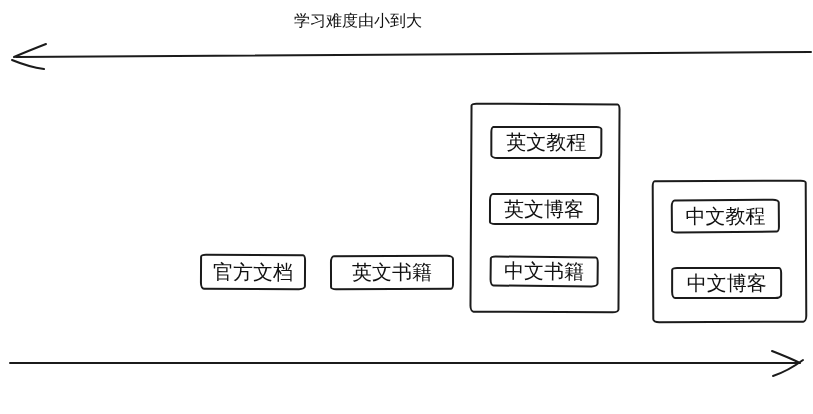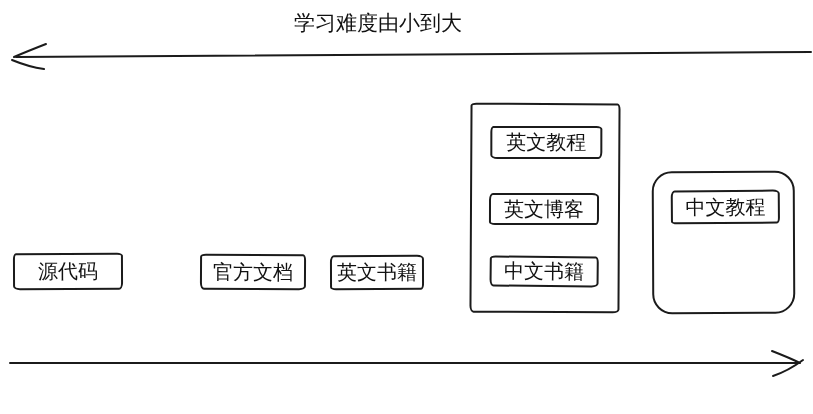--- a/index.html
+++ b/index.html
@@ -9,21 +9,21 @@
     position: relative;
     width: 813px;
     height: 414px;
     background: #ffffff;
     overflow: hidden;
     color: #111111;
   }
 
   .axis-label {
     position: absolute;
-    font-size: 21px;
+    font-size: 16px;
     line-height: 1.2;
     color: #111111;
     white-space: nowrap;
   }
   .axis-label.top { left: 294px; top: 11px; }
   .axis-label.bottom { left: 309px; top: 374px; }
 
   .arrow-svg {
     position: absolute;
     left: 0;
@@ -61,59 +61,59 @@
     position: absolute;
     box-sizing: border-box;
     background: #ffffff;
     border: 2px solid #1b1b1b;
   }
   .group-box .sketch-box { position: absolute; }
 
   
   .b-source   { left: 13px;  top: 253px; width: 110px; height: 37px; }
   .b-docs     { left: 172px; top: 254px; width: 106px; height: 36px; margin-left: 28px; }
-  .b-enbooks  { left: 330px; top: 255px; width: 94px; height: 35px; }
+  .b-enbooks  { left: 330px; top: 255px; width: 124px; height: 35px; }
 
   
   .g-a { left: 470px; top: 103px; width: 150px; height: 210px; }
   .g-a .i1 { left: 18px; top: 21px;  width: 112px; height: 33px; }
   .g-a .i2 { left: 17px; top: 88px;  width: 110px; height: 32px; }
   .g-a .i3 { left: 18px; top: 151px; width: 109px; height: 31px; }
 
   
-  .g-b { left: 652px; top: 171px; width: 143px; height: 143px; border-radius: 20px; }
+  .g-b { left: 652px; top: 180px; width: 155px; height: 143px; }
   .g-b .i1 { left: 17px; top: 17px; width: 109px; height: 34px; }
   .g-b .i2 { left: 17px; top: 85px; width: 111px; height: 32px; }
 </style>
 </head>
 <body>
 
 <div class="canvas">
 
   <div class="axis-label top">学习难度由小到大</div>
 
   <svg class="arrow-svg top" viewBox="0 0 813 46" aria-hidden="true">
     <path d="M16,23 L811,18"></path>
     <path d="M46,10 Q28,17 14,23 M12,26 Q29,33 44,35"></path>
   </svg>
 
-  <div class="sketch-box r1 b-source">源代码</div>
 
   <div class="sketch-box r2 b-docs">官方文档</div>
 
   <div class="sketch-box r3 b-enbooks">英文书籍</div>
 
   <div class="group-box r2 g-a">
     <div class="sketch-box r3 i2">英文博客</div>
     <div class="sketch-box r1 i1">英文教程</div>
     <div class="sketch-box r2 i3">中文书籍</div>
   </div>
 
   <div class="group-box r1 g-b">
     <div class="sketch-box r3 i1">中文教程</div>
+    <div class="sketch-box r2 i2">中文博客</div>
   </div>
 
   <svg class="arrow-svg bottom" viewBox="0 0 813 46" aria-hidden="true">
     <path d="M10,22 L799,22"></path>
     <path d="M772,10 Q790,17 800,22 M803,19 Q788,30 773,35"></path>
   </svg>
 
 
 </div>
 

